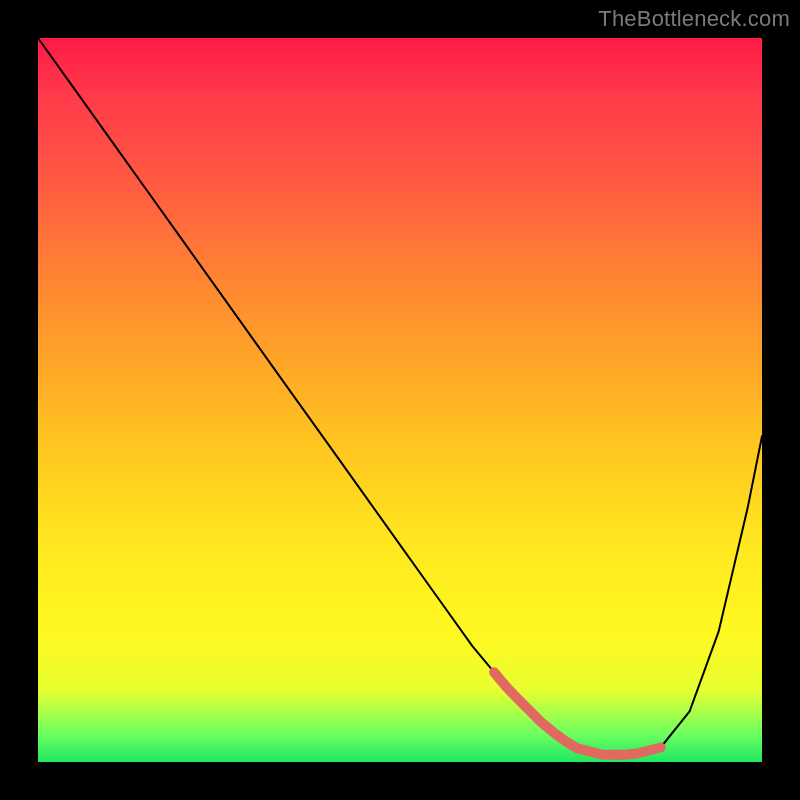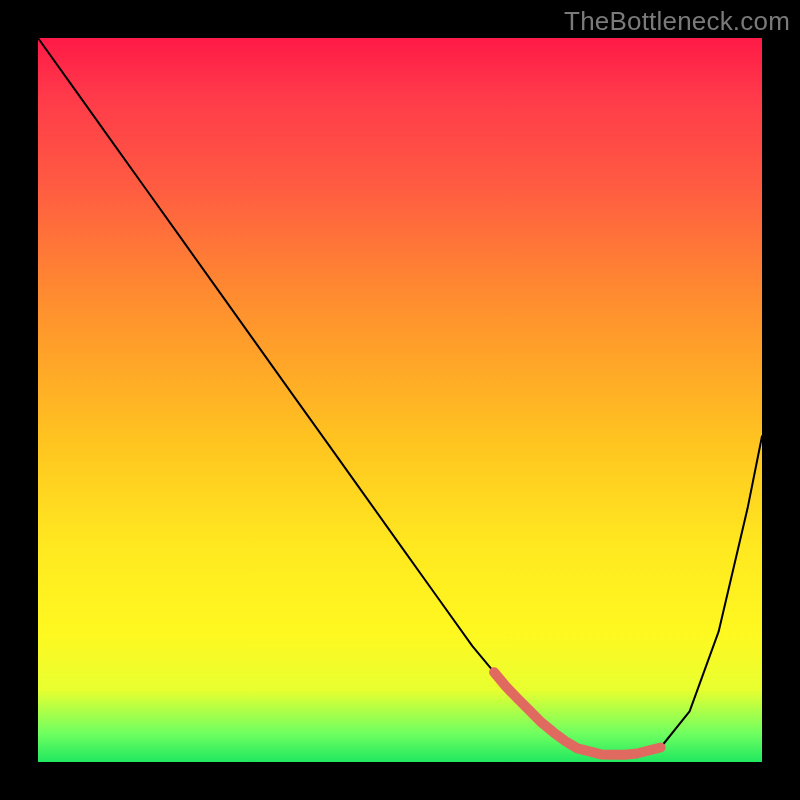--- a/index.html
+++ b/index.html
@@ -58,21 +58,21 @@
     stroke: #e06a5f;
     stroke-width: 10;
     stroke-linecap: round;
     stroke-linejoin: round;
   }
   .watermark {
     position: absolute;
     top: 6px;
     right: 10px;
     color: #7a7a7a;
-    font-size: 26px;
+    font-size: 22px;
     font-weight: 500;
     letter-spacing: 0.2px;
     user-select: none;
   }
 </style>
 </head>
 <body>
 
 <div class="frame">
   <div class="plot-area">

